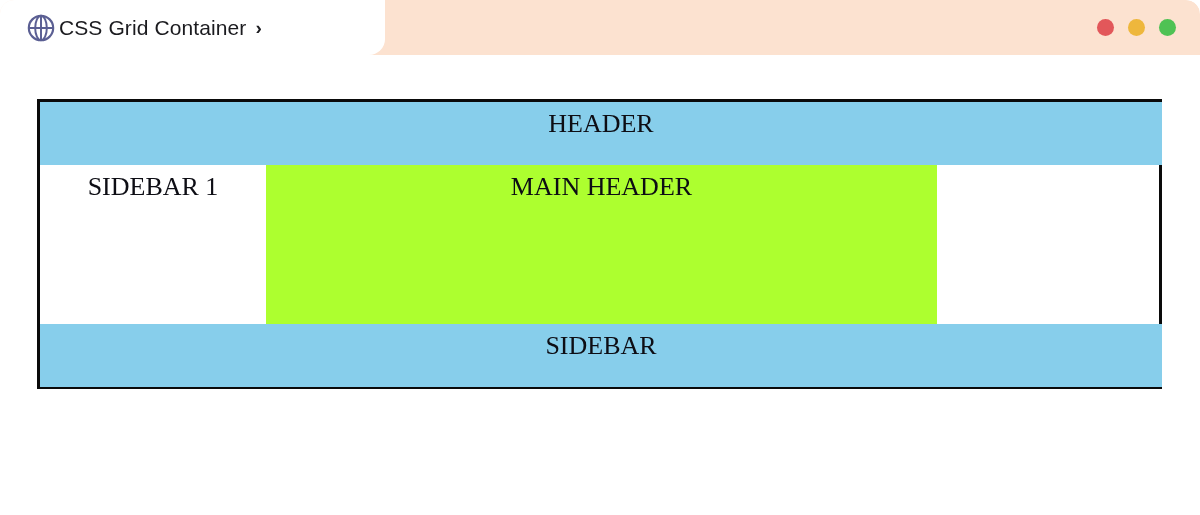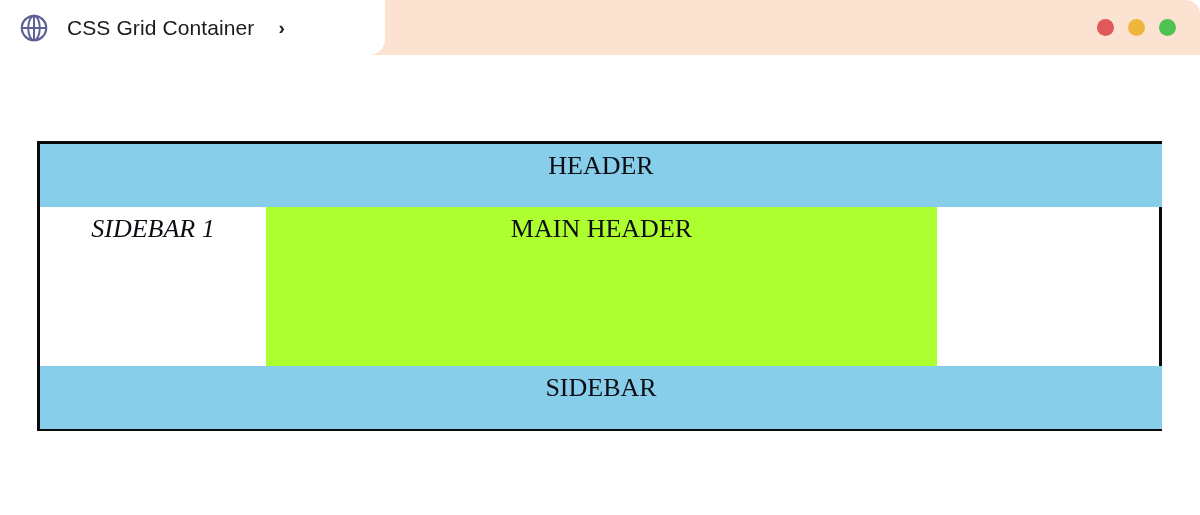--- a/index.html
+++ b/index.html
@@ -49,22 +49,22 @@
     border-bottom-right-radius: 16px;
     display: flex;
     align-items: center;
     padding-left: 16px;
     box-sizing: border-box;
   }
 
   .tab-inner {
     display: flex;
     align-items: center;
-    gap: 18px;
-    padding-left: 19px;
+    gap: 3px;
+    padding-left: 26px;
     justify-content: space-between;
   }
 
   .globe-icon {
     width: 30px;
     height: 30px;
     display: block;
     flex: 0 0 auto;
   }
 
@@ -105,21 +105,20 @@
   .dot-max    { background: #4fc254; }
 
   
   .page-body {
     position: absolute;
     left: 0;
     top: 55px;
     width: 1200px;
     height: 329px;
     background: #ffffff;
-    margin-top: 42px;
   }
 
   .grid-container {
     position: absolute;
     left: 37px;
     top: 44px;
     width: 1125px;
     height: 290px;
     box-sizing: border-box;
     border: 3px solid #0a0a0a;
@@ -143,21 +142,20 @@
 
   .cell-header {
     grid-column: 1 / 4;
     grid-row: 1;
     background: #87ceeb;
   }
   .cell-sidebar1 {
     grid-column: 1;
     grid-row: 2;
     background: #ffffff;
-    font-style: italic;
   }
   .cell-main {
     grid-column: 2;
     grid-row: 2;
     background: #adff2f;
   }
   .cell-sidebar2 {
     grid-column: 3;
     grid-row: 2;
     background: #ffffff;

